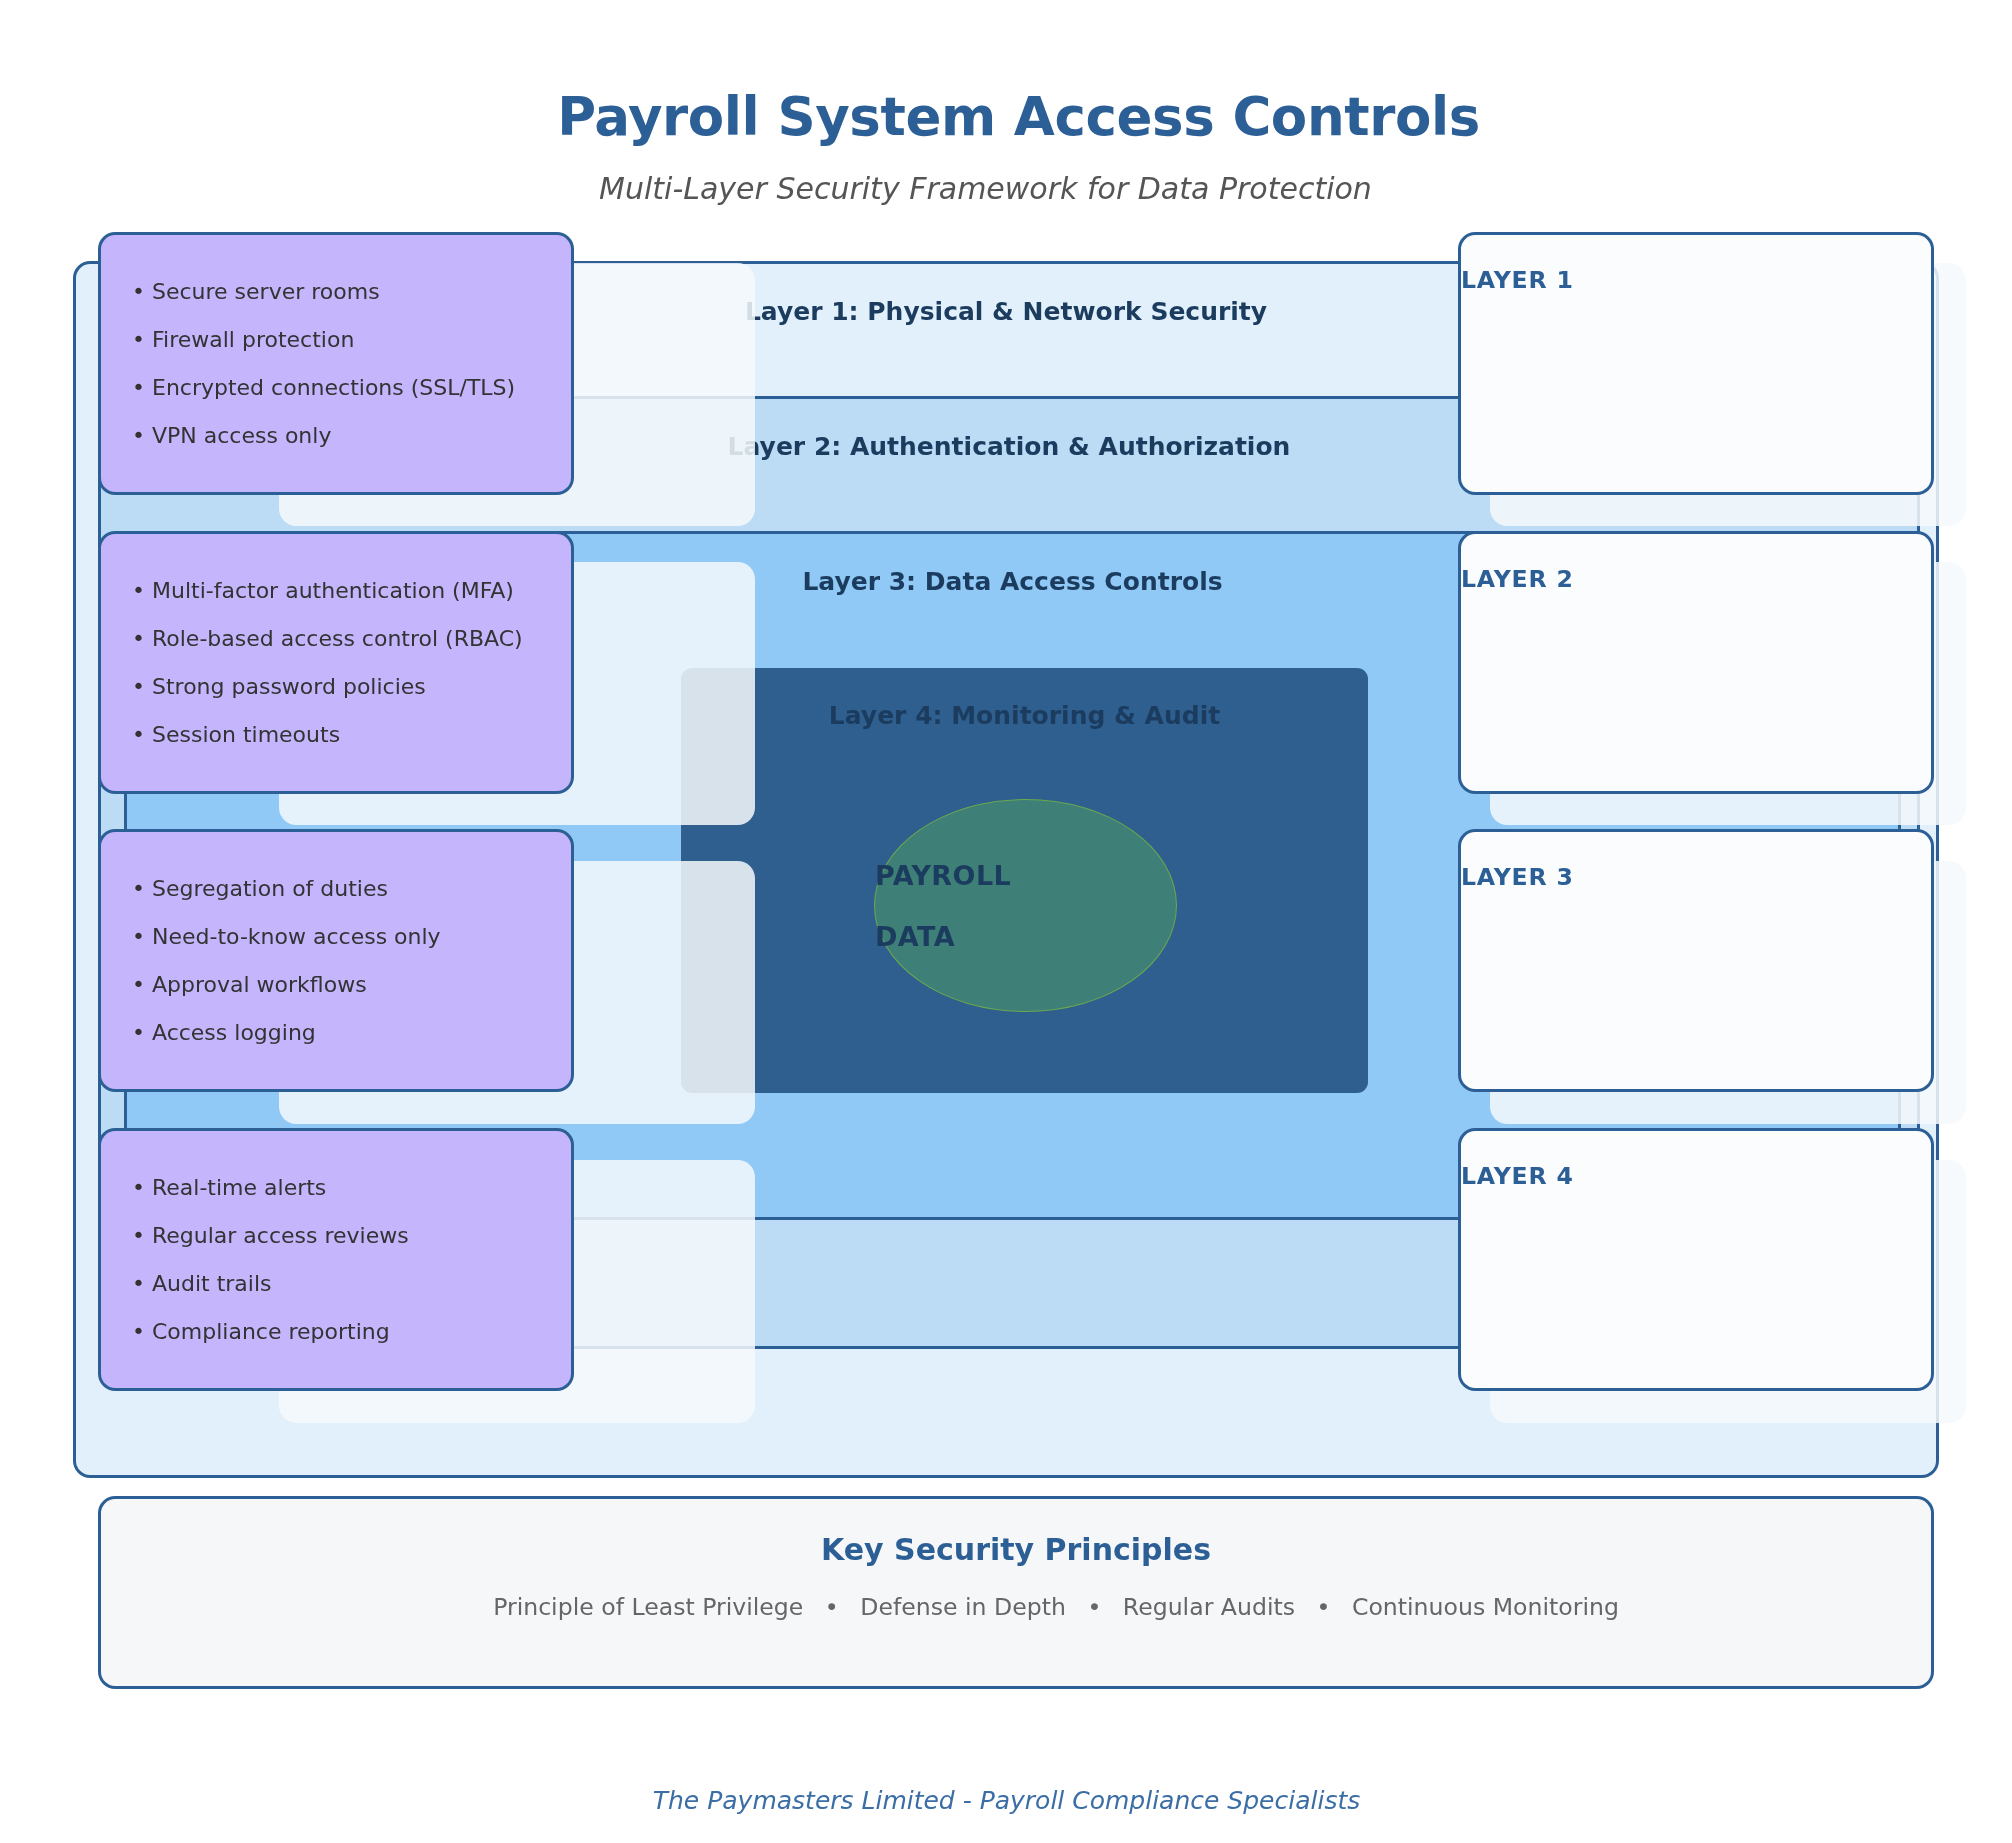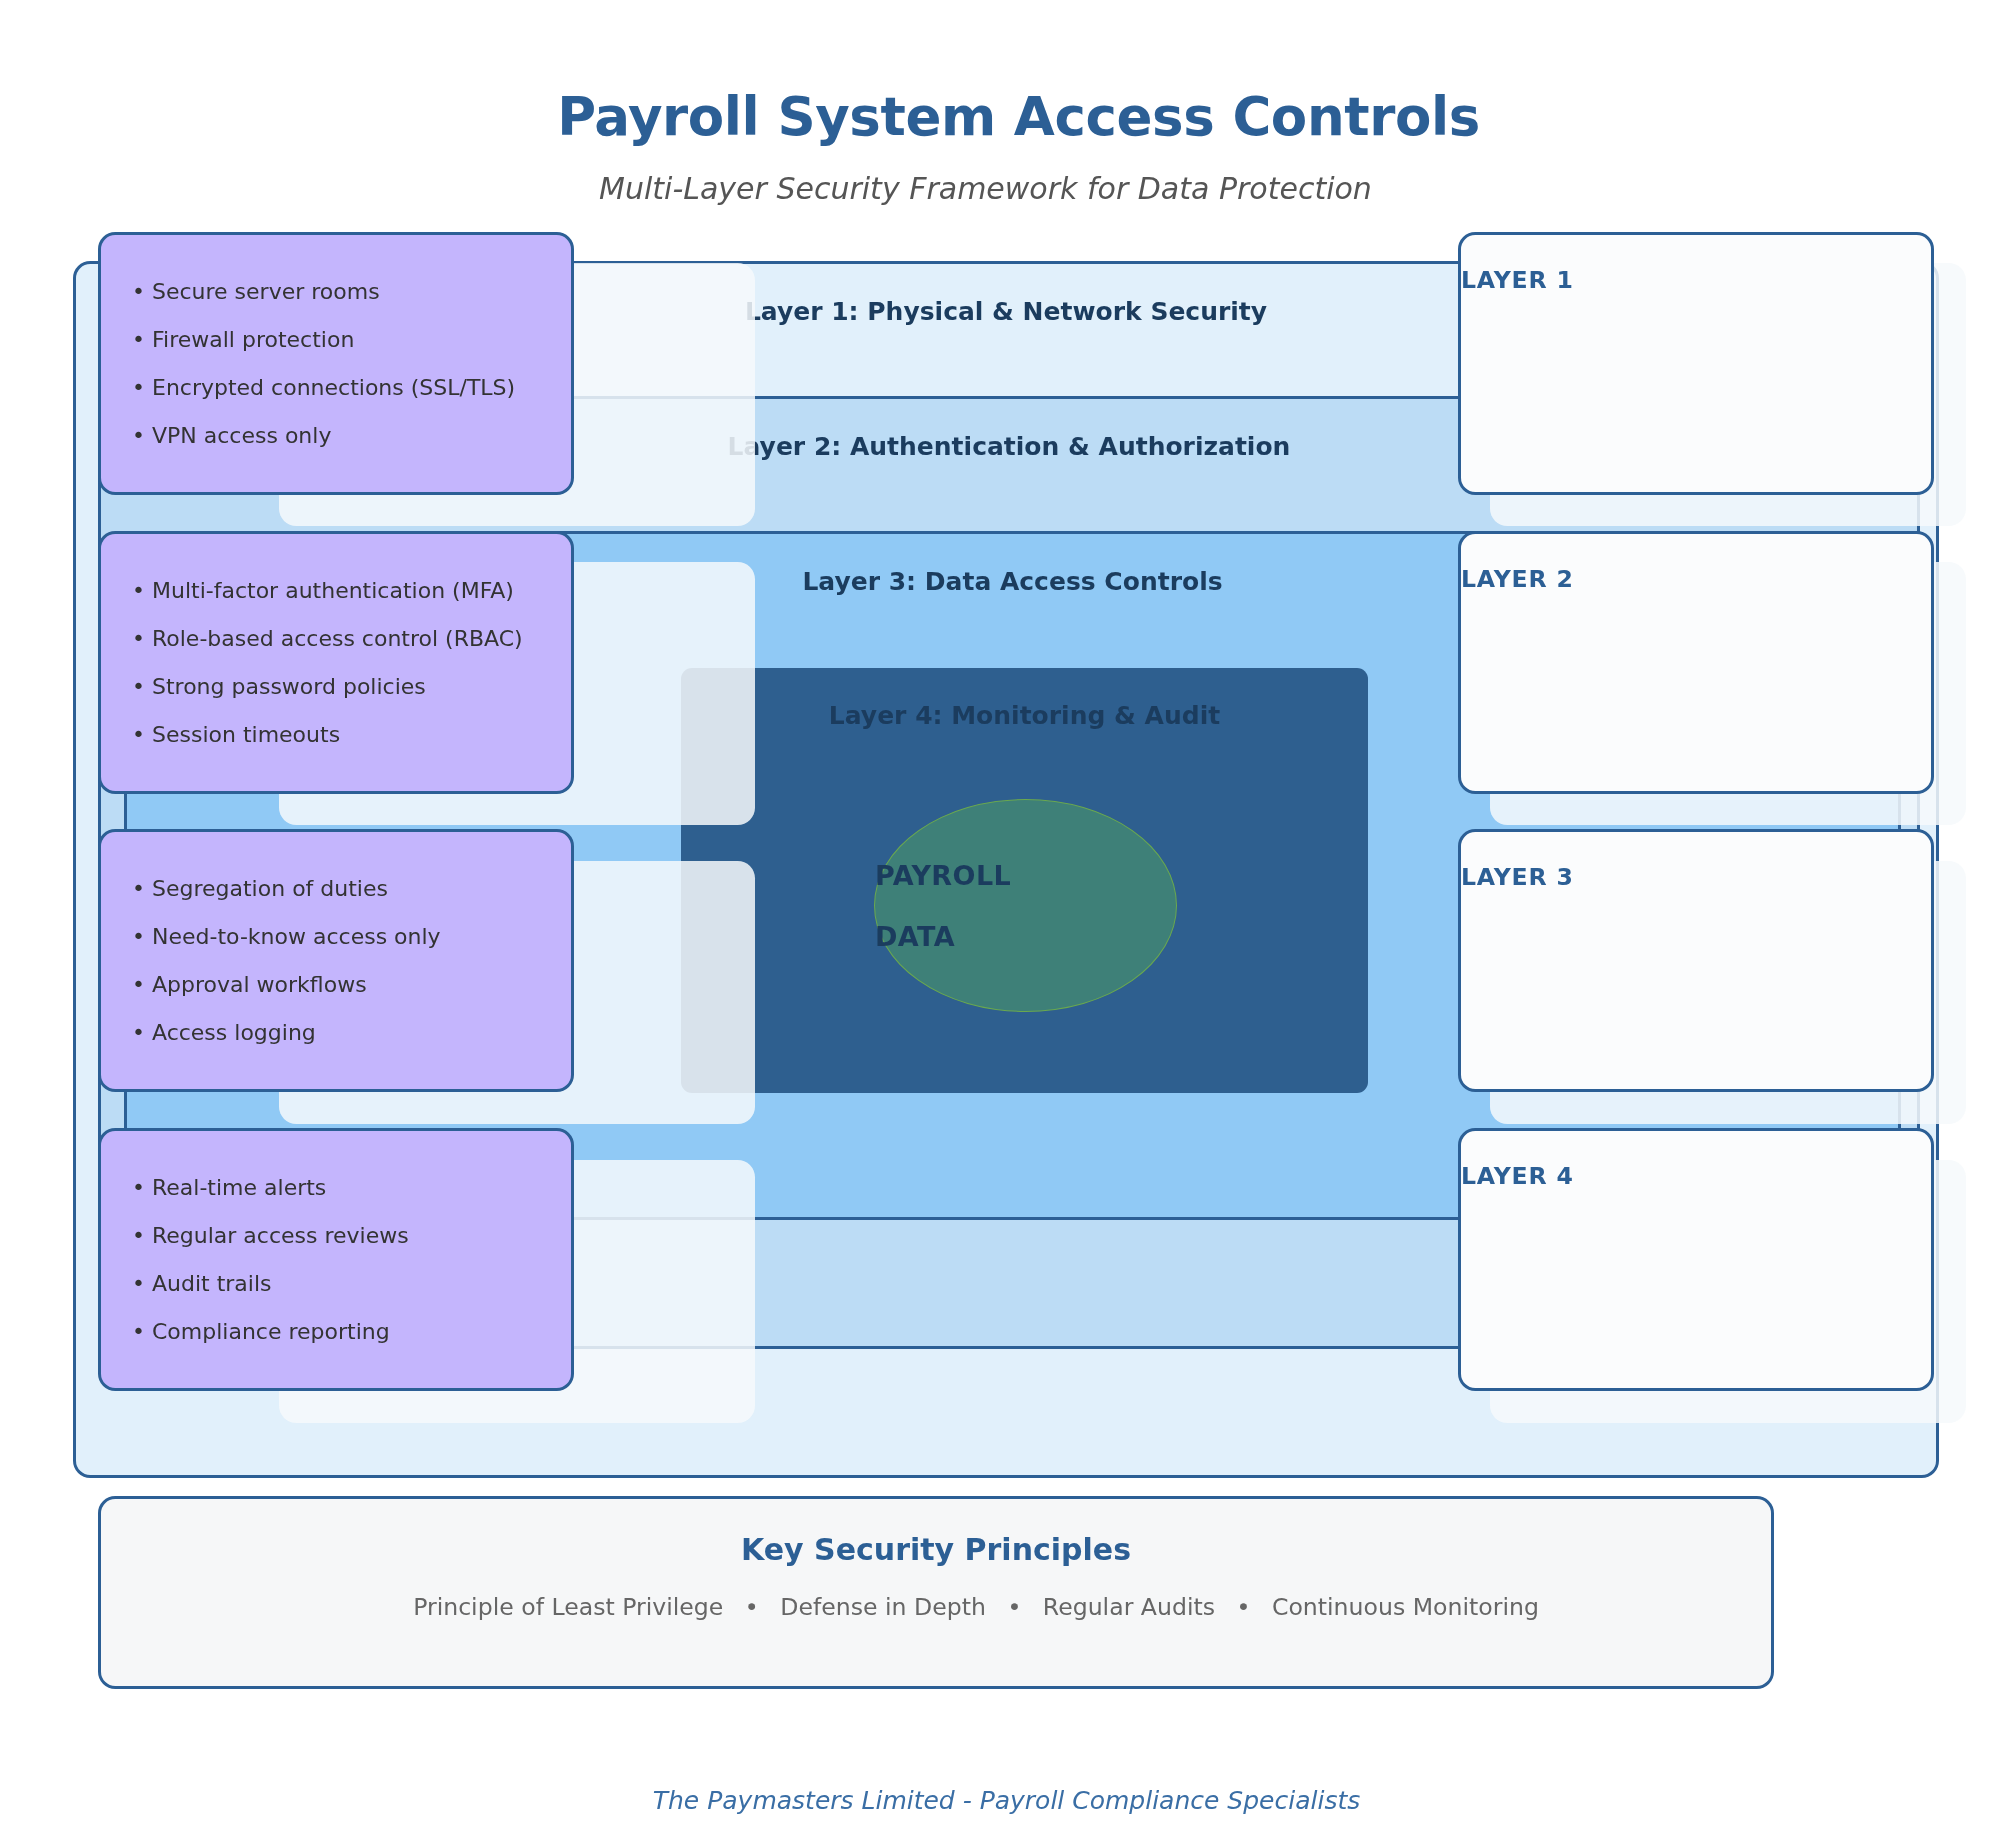--- a/index.html
+++ b/index.html
@@ -159,21 +159,21 @@
   #badge-1 { left: 1458px; top: 232px;  width: 476px; height: 263px; }
   #badge-2 { left: 1458px; top: 531px;  width: 476px; height: 263px; }
   #badge-3 { left: 1458px; top: 829px; width: 476px; height: 263px; }
   #badge-4 { left: 1458px; top: 1128px; width: 476px; height: 263px; }
 
   
   #principles-panel {
     position: absolute;
     box-sizing: border-box;
     left: 98px; top: 1496px;
-    width: 1676px; height: 193px;
+    width: 1836px; height: 193px;
     background: #f6f7f8;
     border: 3.9px solid #2c5f95;
     border-radius: 17.3px;
   }
   #principles-title {
     position: absolute;
     left: 0; top: 33px; width: 100%;
     text-align: center;
     font-size: 30px;
     font-weight: bold;

